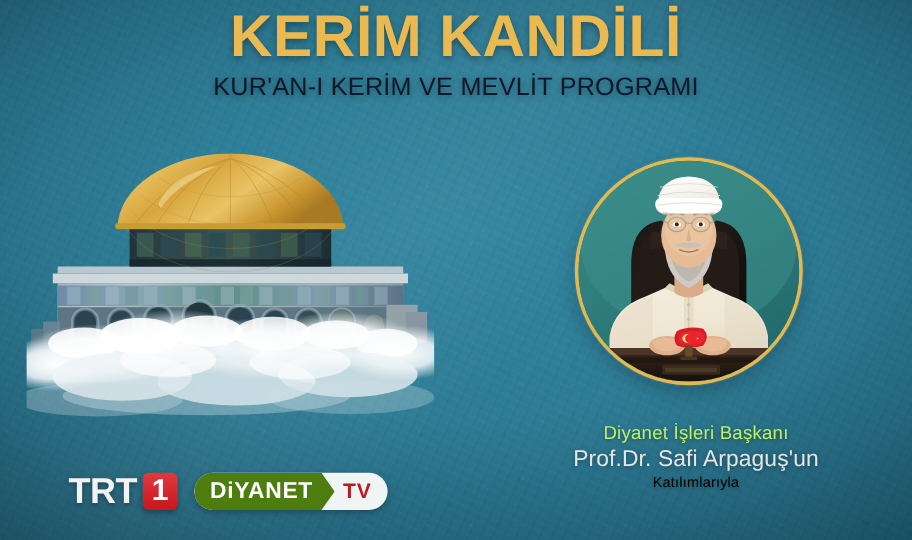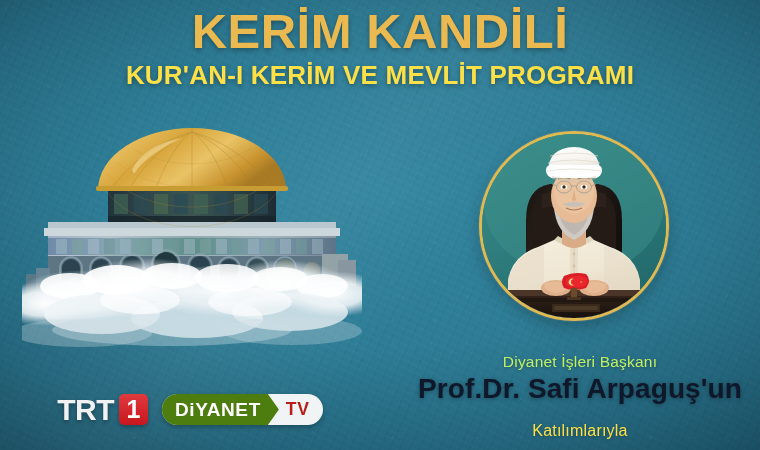--- a/index.html
+++ b/index.html
@@ -98,25 +98,25 @@
     margin: 0;
     font-size: 49px;
     line-height: 1.04;
     font-weight: 900;
     letter-spacing: 0.5px;
     color: #eab94f;
     text-shadow: 0 2px 5px rgba(0,0,0,0.32);
   }
   .title-sub {
     margin: 5px 0 0 0;
-    font-size: 26px;
+    font-size: 21px;
     line-height: 1.05;
-    font-weight: 700;
+    font-weight: 400;
     letter-spacing: 0.2px;
-    color: #fde047;
+    color: #0f172a;
     text-shadow: 0 2px 5px rgba(0,0,0,0.34);
   }
 
   
   .dome-scene {
     position: absolute;
     left: 22px;
     top: 128px;
     width: 340px;
     height: 220px;
@@ -245,35 +245,35 @@
   }
   .speaker-role {
     color: #bef264;
     font-size: 15.5px;
     font-weight: 400;
     letter-spacing: 0.2px;
     line-height: 1.25;
     text-shadow: 0 1px 3px rgba(0,0,0,0.30);
   }
   .speaker-name {
-    color: #0f172a;
-    font-size: 28px;
-    font-weight: 700;
+    color: #e5e5e5;
+    font-size: 19px;
+    font-weight: 400;
     letter-spacing: 0.1px;
     line-height: 1.2;
     margin-top: 1px;
     text-shadow: 0 1px 4px rgba(0,0,0,0.34);
   }
   .speaker-with {
-    color: #fde047;
-    font-size: 16px;
+    color: #000000;
+    font-size: 12px;
     font-weight: 400;
     letter-spacing: 0.2px;
     line-height: 1.25;
-    margin-top: 15px;
+    margin-top: 0px;
     text-shadow: 0 1px 3px rgba(0,0,0,0.30);
   }
 </style>
 </head>
 <body>
 
 <div id="poster">
 
   <div class="bg-base"></div>
   <div class="bg-texture"></div>

